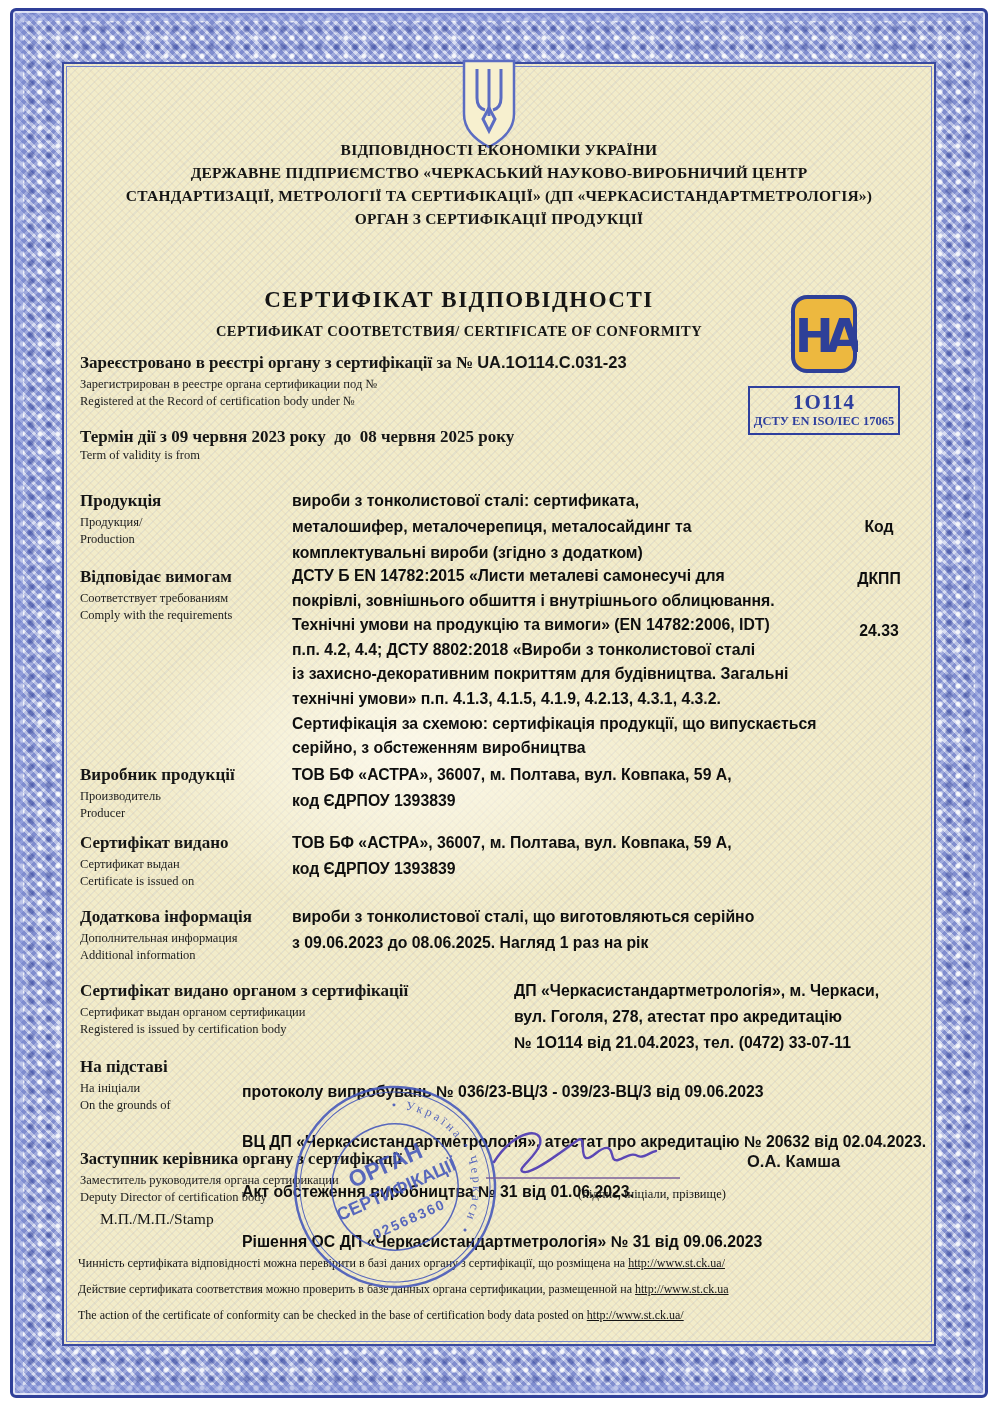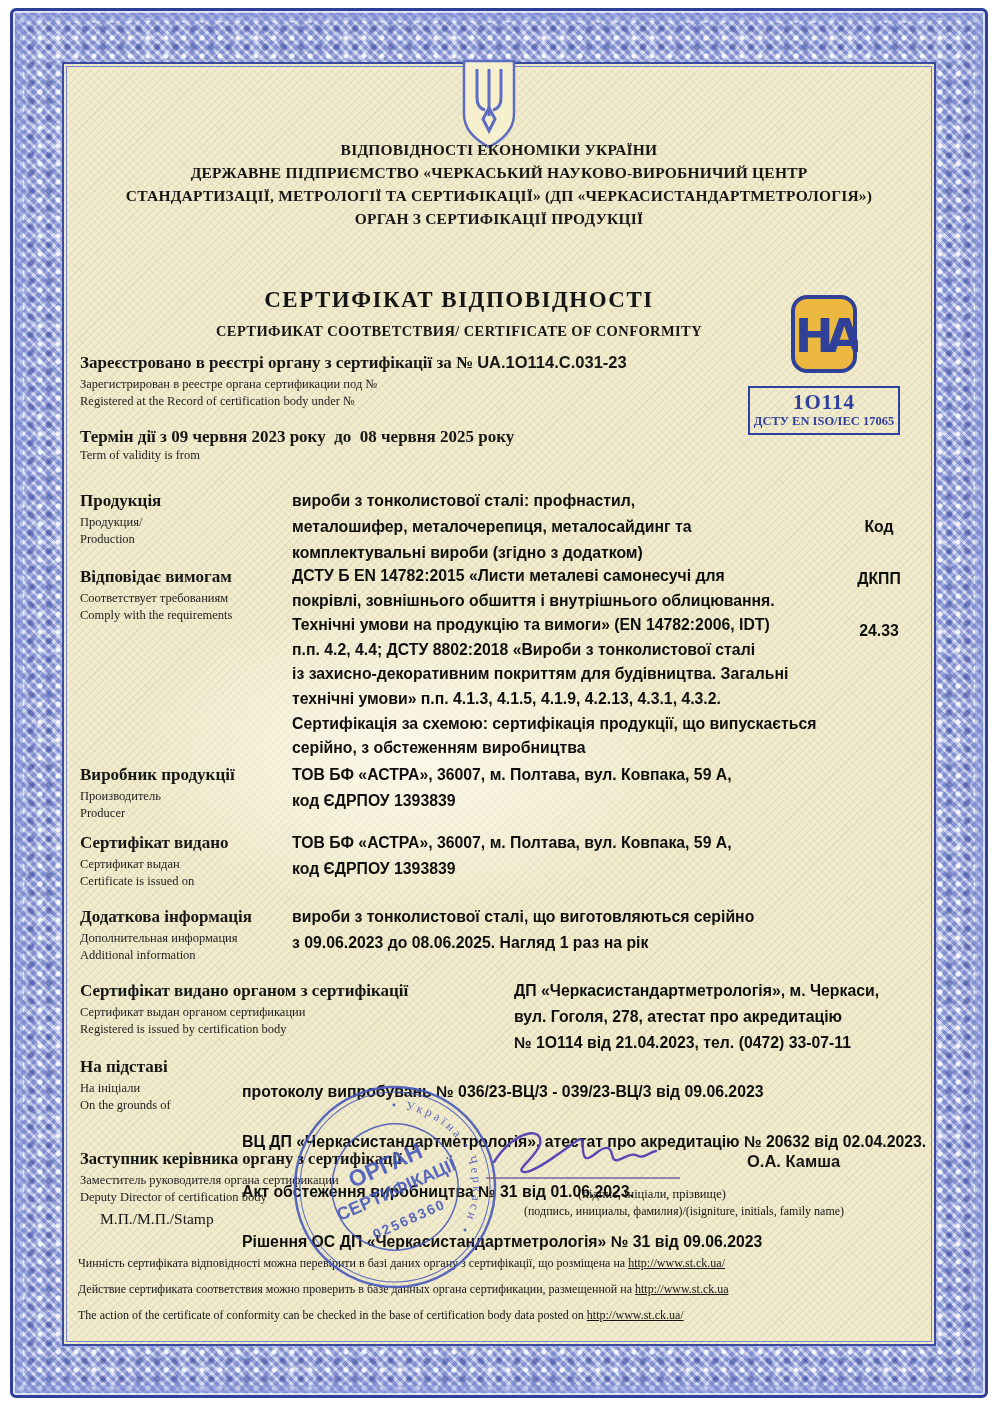--- a/index.html
+++ b/index.html
@@ -101,21 +101,21 @@
       <div class="lblB">Термін дії з 09 червня 2023 року &nbsp;до&nbsp; 08 червня 2025 року</div>
       <div class="lblS">Term of validity is from</div>
     </div>
 
     <div class="abs" style="top:424px;left:0;width:100%;">
       <div class="abs" style="left:16px;top:2px;width:200px;">
         <div class="lblB">Продукція</div>
         <div class="lblS" style="margin-top:3px;">Продукция/</div>
         <div class="lblS">Production</div>
       </div>
-      <div class="abs val" style="left:228px;top:0;width:540px;">вироби з тонколистової сталі: профнастил,
+      <div class="abs val" style="left:228px;top:0;width:540px;">вироби з тонколистової сталі: сертификата,
 металошифер, металочерепиця, металосайдинг та
 комплектувальні вироби (згідно з додатком)</div>
       <div class="abs code-col val" style="left:760px;top:0;">
         <div>Код</div>
         <div>ДКПП</div>
         <div>24.33</div>
       </div>
     </div>
 
     <div class="abs" style="top:500px;left:0;width:100%;">
@@ -189,21 +189,20 @@
       </div>
     </div>
 
     <div class="abs" style="top:1084px;left:0;width:100%;height:90px;">
       <div class="abs lblB" style="left:16px;top:0;font-size:16.5px;">Заступник керівника органу з сертифікації</div>
       <div class="abs lblS" style="left:16px;top:24px;">Заместитель руководителя органа сертификации</div>
       <div class="abs lblS" style="left:16px;top:41px;">Deputy Director of certification body</div>
       <div class="abs" style="left:36px;top:62px;font-size:15.5px;">М.П./М.П./Stamp</div>
       <div class="abs sans" style="left:683px;top:4px;font-weight:bold;font-size:16.5px;">О.А. Камша</div>
       <div class="abs caption" style="left:438px;top:38px;width:300px;">(підпис, ініціали, прізвище)</div>
-      <div class="abs caption" style="left:380px;top:55px;width:480px;font-size:12px;">(подпись, инициалы, фамилия)/(isigniture, initials, family name)</div>
     </div>
 
     <div class="abs" style="top:1186px;left:14px;width:880px;">
       <div class="footer-line">
         <span>Чинність сертифіката відповідності можна перевірити в базі даних органу з сертифікації, що розміщена на </span><a class="lnk">http://www.st.ck.ua/</a>
       </div>
       <div class="footer-line">
         <span>Действие сертификата соответствия можно проверить в базе данных органа сертификации, размещенной на </span><a class="lnk">http://www.st.ck.ua</a>
       </div>
       <div class="footer-line">

